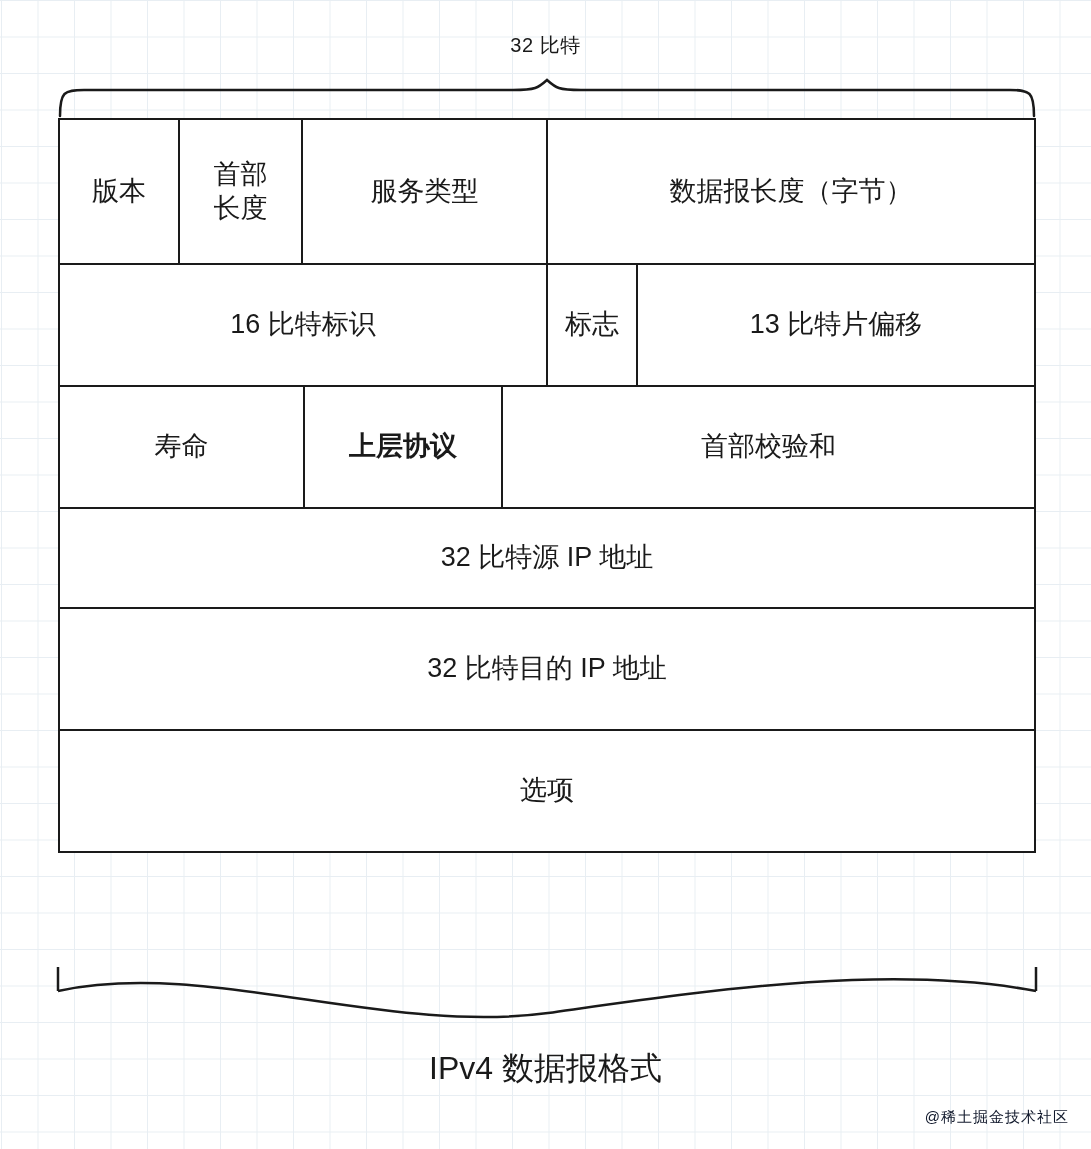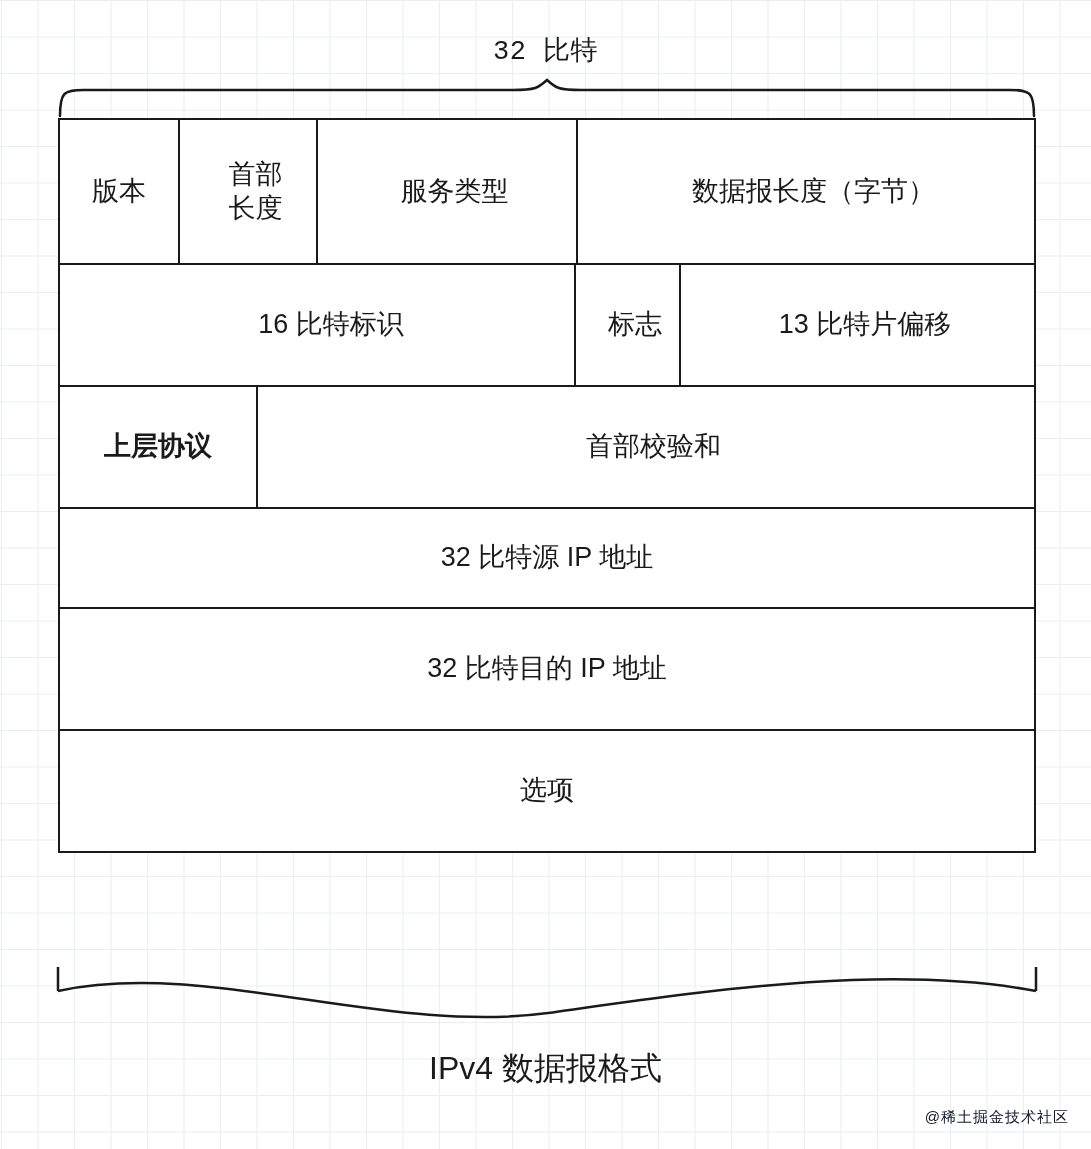--- a/index.html
+++ b/index.html
@@ -31,23 +31,22 @@
     inset: 0;
     z-index: 1;
   }
 
   .top-label {
     position: absolute;
     left: 0;
     top: 32px;
     width: 1091px;
     text-align: center;
-    font-size: 27px;
+    font-size: 20px;
     letter-spacing: 0.5px;
-    font-family: Liberation Mono, monospace;
   }
   
   .brace-wrap {
     position: absolute;
     left: 58px;
     top: 78px;
     width: 978px;
     height: 40px;
   }
 
@@ -58,37 +57,36 @@
     width: 978px;
     border: 2.5px solid #1a1a1a;
     border-bottom: none;
     box-sizing: border-box;
     background: #ffffff;
   }
   .row {
     display: flex;
     border-bottom: 2.5px solid #1a1a1a;
     box-sizing: border-box;
-    gap: 15px;
   }
   .cell {
     box-sizing: border-box;
     display: flex;
     align-items: center;
     justify-content: center;
     text-align: center;
     font-size: 27px;
     line-height: 1.25;
     padding: 4px 6px;
     border-right: 2.5px solid #1a1a1a;
   }
   .cell:last-child { border-right: none; }
 
   .r1 { height: 145px; }
-  .r2 { height: 122px; padding-left: 28px; }
+  .r2 { height: 122px; }
   .r3 { height: 122px; }
   .r4 { height: 100px; }
   .r5 { height: 122px; }
   .r6 { height: 122px; }
   .r7 { height: 122px; border-bottom: none; }
 
   .w-version { width: 120px; }
   .w-ihl     { width: 123px; }
   .w-tos     { width: 245px; }
   .w-len     { flex: 1; }
@@ -156,20 +154,21 @@
       <div class="cell w-len">数据报长度（字节）</div>
     </div>
 
     <div class="row r2">
       <div class="cell w-id">16 比特标识</div>
       <div class="cell w-flags">标志</div>
       <div class="cell w-frag">13 比特片偏移</div>
     </div>
 
     <div class="row r3">
+      <div class="cell w-ttl">寿命</div>
       <div class="cell w-proto">上层协议</div>
       <div class="cell w-cksum">首部校验和</div>
     </div>
 
     <div class="row r4">
       <div class="cell w-full">32 比特源 IP 地址</div>
     </div>
 
     <div class="row r5">
       <div class="cell w-full">32 比特目的 IP 地址</div>

